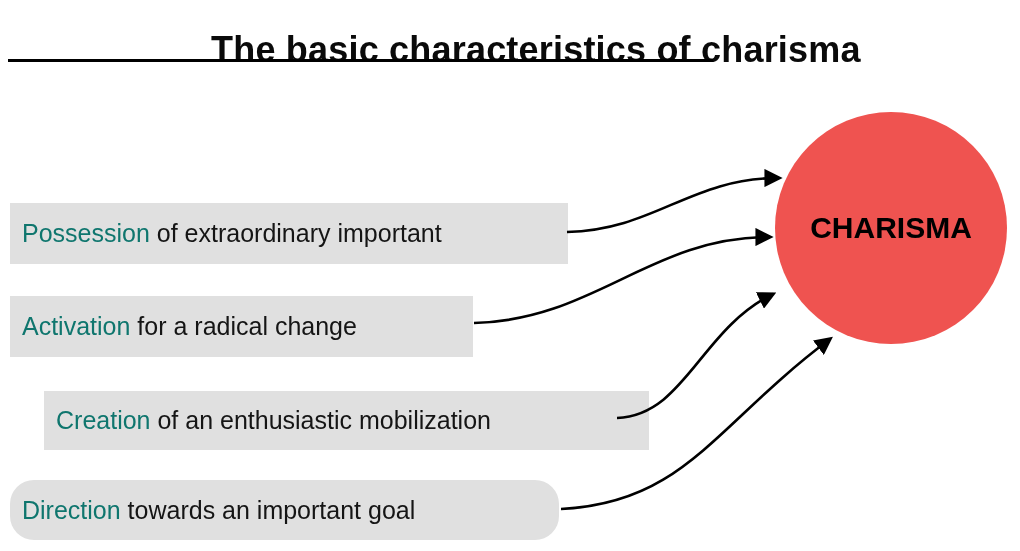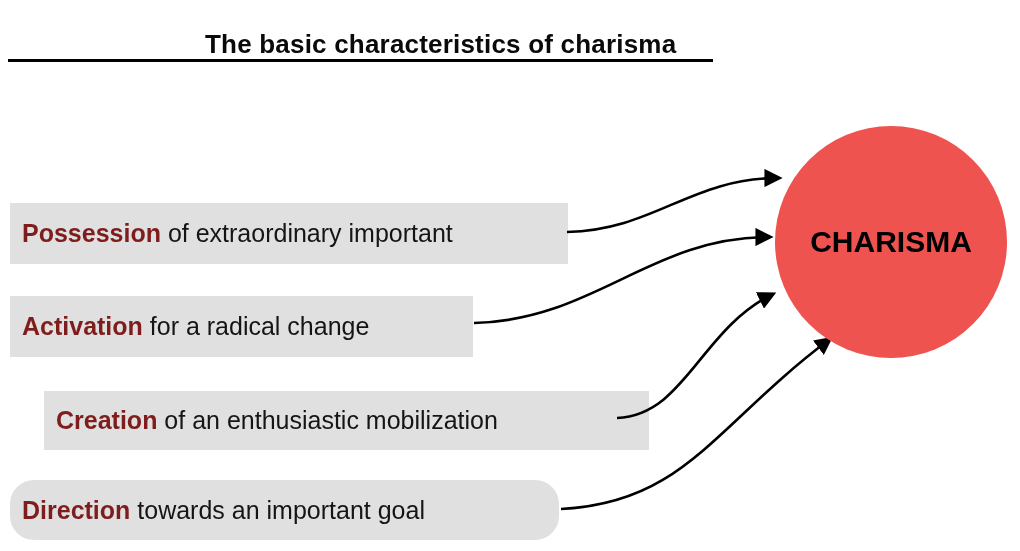--- a/index.html
+++ b/index.html
@@ -16,47 +16,47 @@
     width:172px;height:50px;
     background:#000;
     display:flex;align-items:center;justify-content:center;
   }
   .fig-tag span{
     color:#fff;font-weight:700;font-size:24px;letter-spacing:0.5px;
   }
   .fig-title{
     position:absolute;left:197px;top:11px;height:50px;
     display:flex;align-items:center;
-    font-weight:700;font-size:26px;color:#0a0a0a;margin:8px;
+    font-weight:700;font-size:36px;color:#0a0a0a;margin:14px;
     letter-spacing:0.2px;
   }
   .title-rule{
     position:absolute;left:8px;top:59px;width:705px;height:3px;
     background:#000;
   }
   
   .char-box{
     position:absolute;left:10px;
     background:#e0e0e0;
     display:flex;align-items:center;
     padding-left:12px;box-sizing:border-box;
     font-size:25px;color:#151515;
     white-space:nowrap;
   }
-  .char-box .kw{font-weight:700;color:#7f1d1d;}
+  .char-box .kw{font-weight:400;color:#0f766e;}
   .b0{top:203px;width:558px;height:61px;}
   .b1{top:296px;width:463px;height:61px;align-items:center;}
   .b2{top:391px;width:605px;height:59px;}
   .b3{top:480px;width:549px;height:60px;border-radius:24px;}
   
   .arrows{position:absolute;left:0;top:0;width:1020px;height:551px;pointer-events:none;}
   .arrows path.flow{fill:none;stroke:#000;stroke-width:2.6px;}
   
   .circle{
-    position:absolute;left:775px;top:126px;width:232px;height:232px;
+    position:absolute;left:775px;top:112px;width:232px;height:232px;
     background:#ef5350;border-radius:50%;
     display:flex;align-items:center;justify-content:center;
   }
   .circle span{
     font-weight:800;font-size:30px;color:#000;letter-spacing:0px;
   }
 </style>
 </head>
 <body>
 

